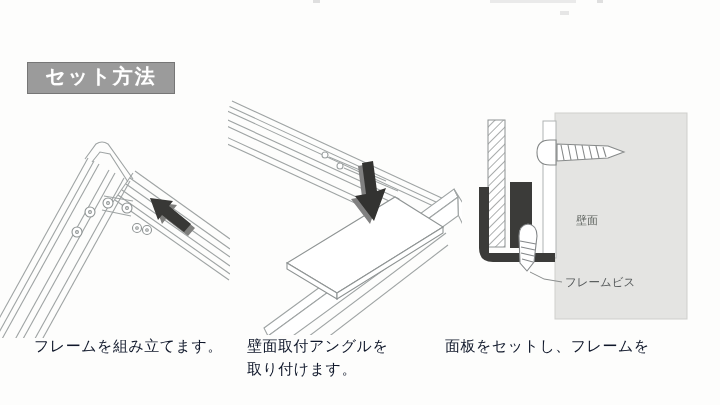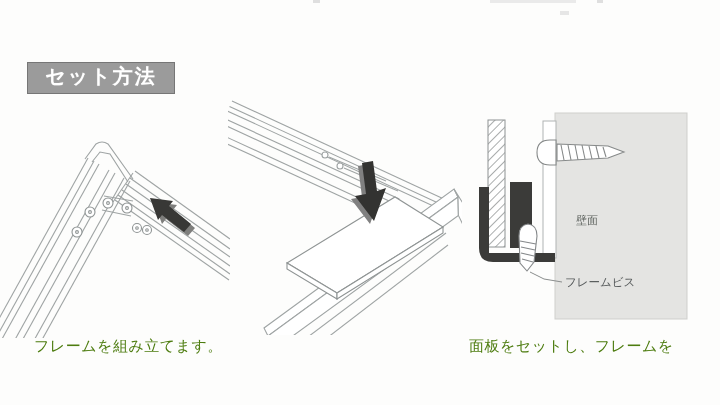--- a/index.html
+++ b/index.html
@@ -16,26 +16,26 @@
     background:#9b9b9b;border:1px solid #767676;box-sizing:border-box;
     color:#ffffff;font-size:20px;font-weight:bold;letter-spacing:2px;
     display:flex;align-items:flex-start;justify-content:center;
     text-shadow:0 0 1px rgba(255,255,255,.4);
   }
   .fig{position:absolute;}
   #fig1{left:0;top:128px;}
   #fig2{left:228px;top:95px;}
   #fig3{left:460px;top:95px;}
   .caption{
-    position:absolute;color:#4d7c0f;font-size:15px;line-height:23px;
+    position:absolute;color:#0f172a;font-size:15px;line-height:23px;
     letter-spacing:.5px;white-space:nowrap;
   }
   #cap1{left:34px;top:334px;}
   #cap2{left:247px;top:334px;}
-  #cap3{left:469px;top:334px;}
+  #cap3{left:445px;top:334px;}
   .caption span{display:block;}
   svg text{font-family:"Liberation Sans","DejaVu Sans",sans-serif;}
 </style>
 </head>
 <body>
 
 <div id="page">
 
   <span class="artifact" style="left:313px;top:0;width:7px;height:3px;"></span>
   <span class="artifact" style="left:490px;top:0;width:86px;height:3px;opacity:.5;"></span>
@@ -174,17 +174,21 @@
 
     <polyline points="70,177 84,184 102,187" fill="none" stroke="#8a8d8d" stroke-width="1"></polyline>
 
     <text x="116" y="129" font-size="11" fill="#5a5f5b">壁面</text>
     <text x="105" y="191" font-size="11.5" fill="#565a5b">フレームビス</text>
   </svg>
 
   <div id="cap1" class="caption">
     <span>フレームを組み立てます。</span>
   </div>
+  <div id="cap2" class="caption">
+    <span>壁面取付アングルを</span>
+    <span>取り付けます。</span>
+  </div>
   <div id="cap3" class="caption">
     <span>面板をセットし、フレームを</span>
   </div>
 
 </div>
 
 </body></html>

